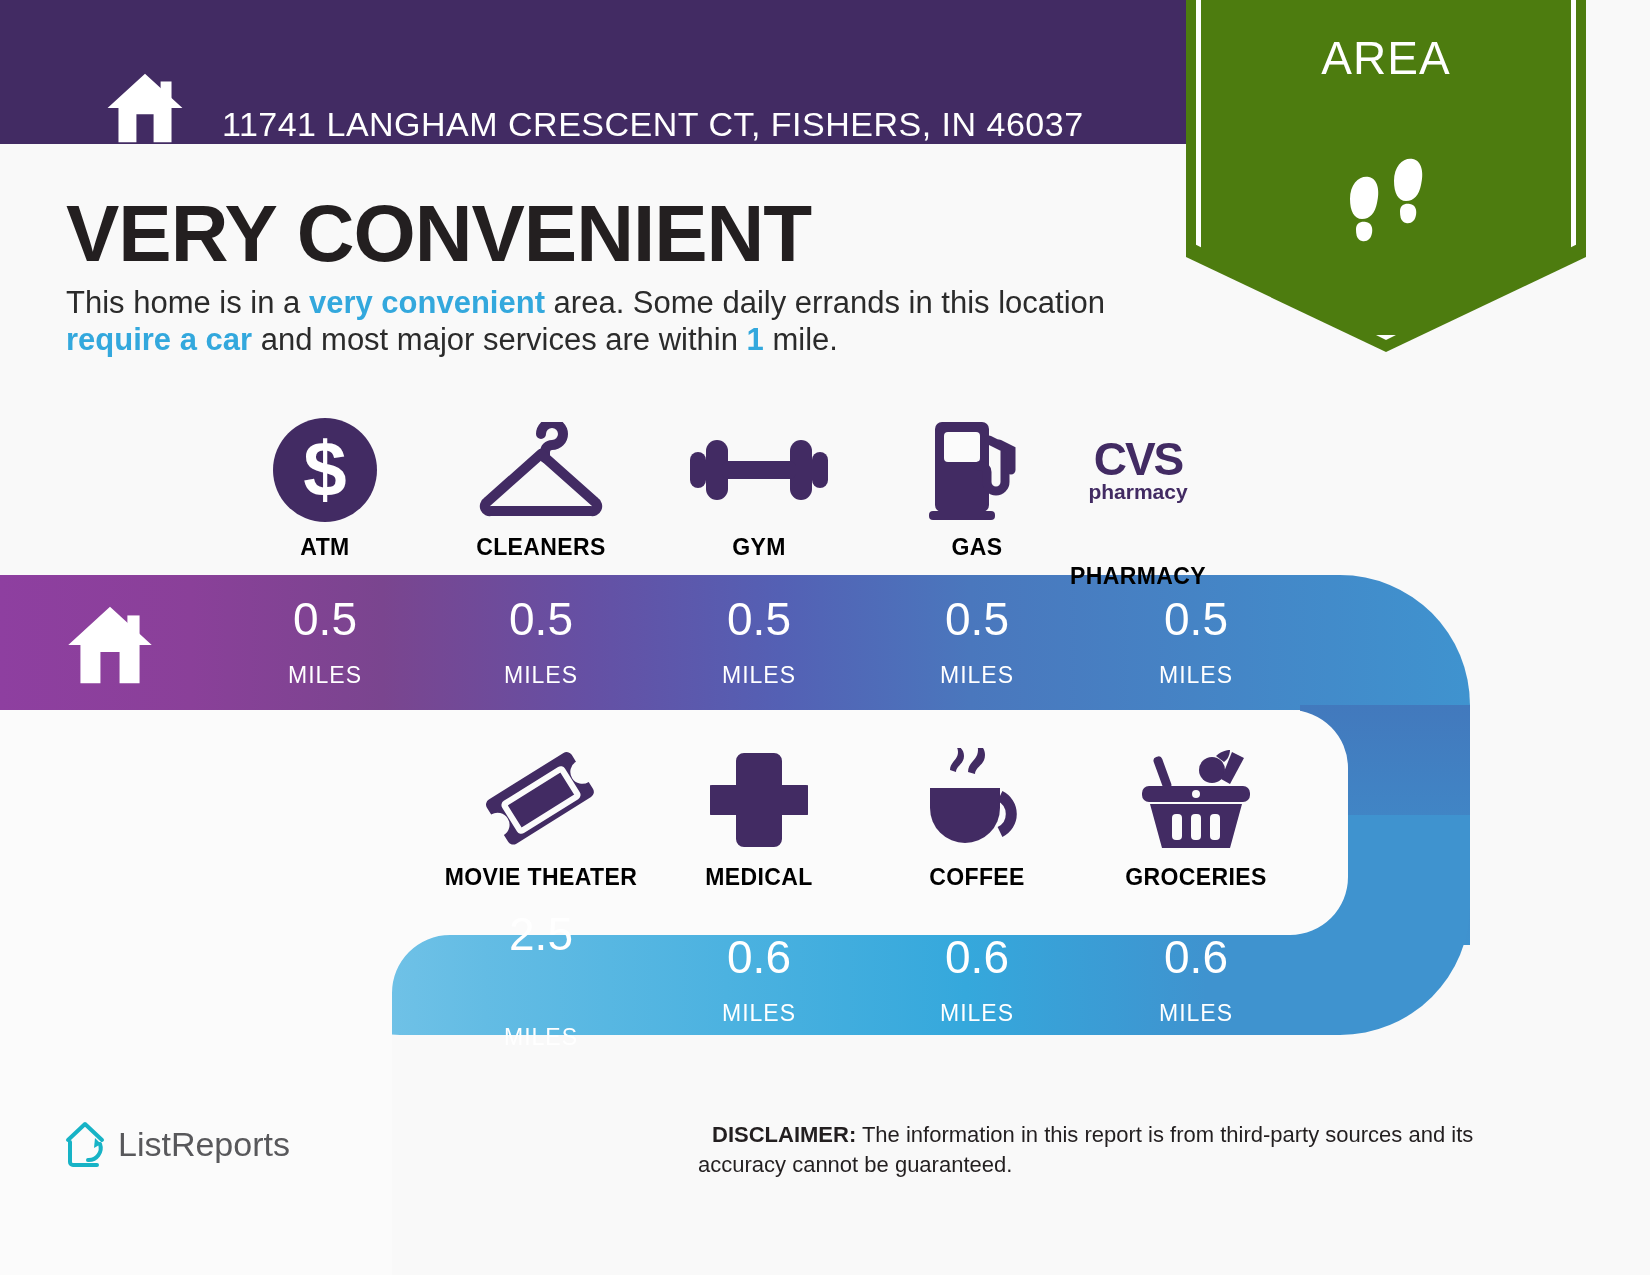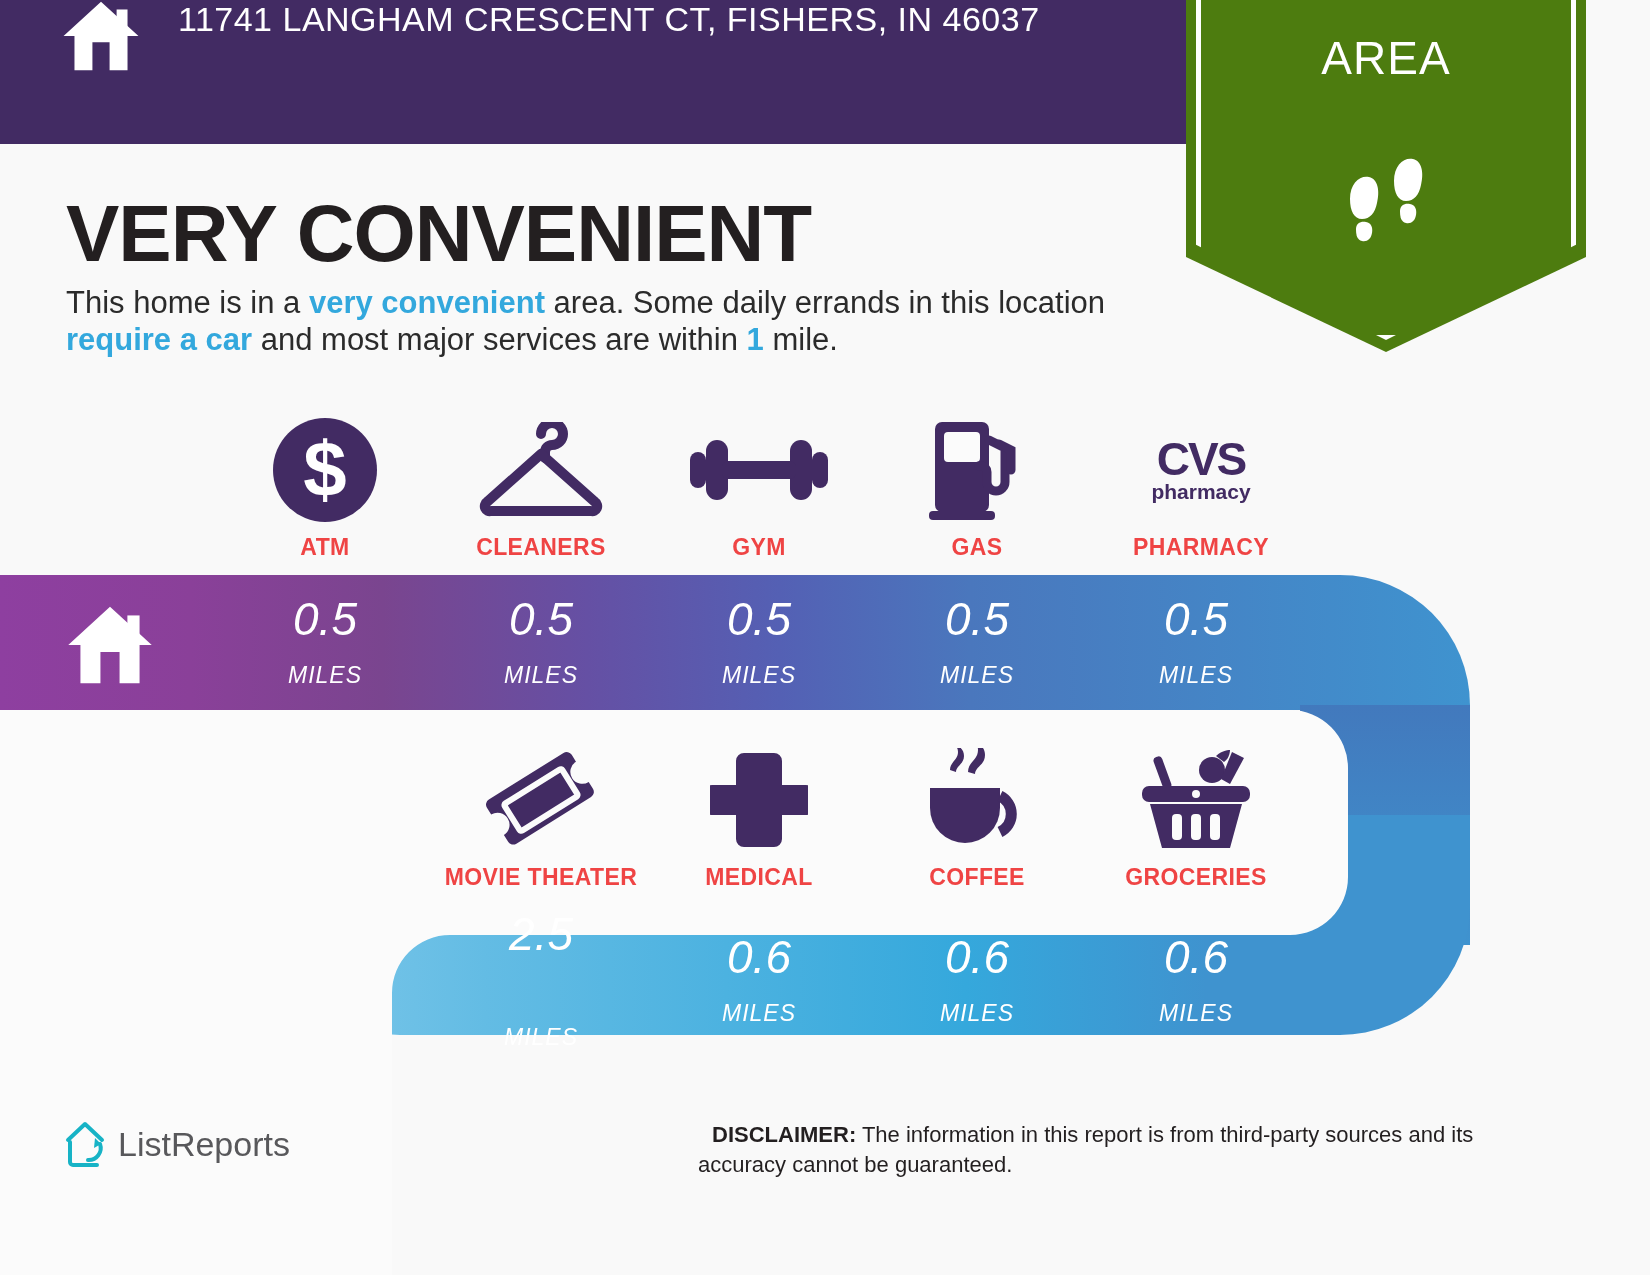--- a/index.html
+++ b/index.html
@@ -11,21 +11,21 @@
     width:1650px; height:1275px;
     background:#f9f9f9;
     overflow:hidden;
   }
 
   
   .header {
     position:absolute; left:0; top:0;
     width:1186px; height:144px;
     background:#422b63;
-    display:flex; align-items:flex-start;
+    display:flex; align-items:flex-end;padding-left:44px;
   }
   .header-home { margin-left:62px; width:78px; height:72px; flex:none; }
   .header-addr {
     margin-left:38px;
     color:#ffffff;
     font-size:34px;
     letter-spacing:0.5px;
     font-weight:400;
     white-space:nowrap;
   }
@@ -73,31 +73,30 @@
   .icon-row { position:absolute; left:0; width:1650px; display:flex; }
   .icon-row.row1 { top:420px; }
   .icon-row.row2 { top:750px; }
   .icon-cell {
     position:absolute;
     display:flex; flex-direction:column; align-items:center; justify-content:flex-end;
   }
   .icon-glyph { height:100px; display:flex; align-items:center; justify-content:center; }
   .icon-label {
     margin-top:14px;
-    font-size:23px; font-weight:bold; color:#ef4444;
+    font-size:23px; font-weight:bold; color:#000000;
     letter-spacing:0.4px; white-space:nowrap;
   }
 
   
   .bar-cell {
     position:absolute;
     display:flex; flex-direction:column;
     align-items:center; justify-content:center;
     color:#ffffff;
-    font-style:italic;
   }
   .bar-num { font-size:46px; font-weight:300; line-height:1; }
   .bar-unit { font-size:23px; font-weight:300; margin-top:20px; letter-spacing:1px; }
 
   .home-cell {
     position:absolute;
     display:flex; align-items:center; justify-content:center;
   }
 
   
@@ -228,21 +227,21 @@
           <rect x="8" y="4" width="54" height="90" rx="7" fill="#422b63"></rect>
           <rect x="17" y="14" width="36" height="30" rx="4" fill="#fbfbfb"></rect>
           <rect x="2" y="93" width="66" height="9" rx="4" fill="#422b63"></rect>
           <path d="M62 22 L78 30 v34 a9 9 0 0 1 -9 9 a9 9 0 0 1 -9 -9 v-10 a6 6 0 0 0 -6 -6 h-2" fill="none" stroke="#422b63" stroke-width="9" stroke-linecap="round" stroke-linejoin="round"></path>
           <path d="M72 26 l12 6 v20" fill="none" stroke="#422b63" stroke-width="9" stroke-linecap="round"></path>
         </svg>
       </div>
       <div class="icon-label">GAS</div>
     </div>
 
-    <div class="icon-cell" style="left:1091px; width:220px;">
+    <div class="icon-cell" style="left:1028px; width:220px;gap:29px;">
       <div class="icon-glyph">
         <svg width="140" height="74" viewBox="0 0 140 74">
           <text x="70" y="42" font-family="Liberation Sans, sans-serif" font-size="46" font-weight="bold" fill="#422b63" text-anchor="middle" letter-spacing="-2">CVS</text>
           <text x="70" y="66" font-family="Liberation Sans, sans-serif" font-size="21" font-weight="bold" fill="#422b63" text-anchor="middle">pharmacy</text>
         </svg>
       </div>
       <div class="icon-label">PHARMACY</div>
     </div>
   </div>
 

